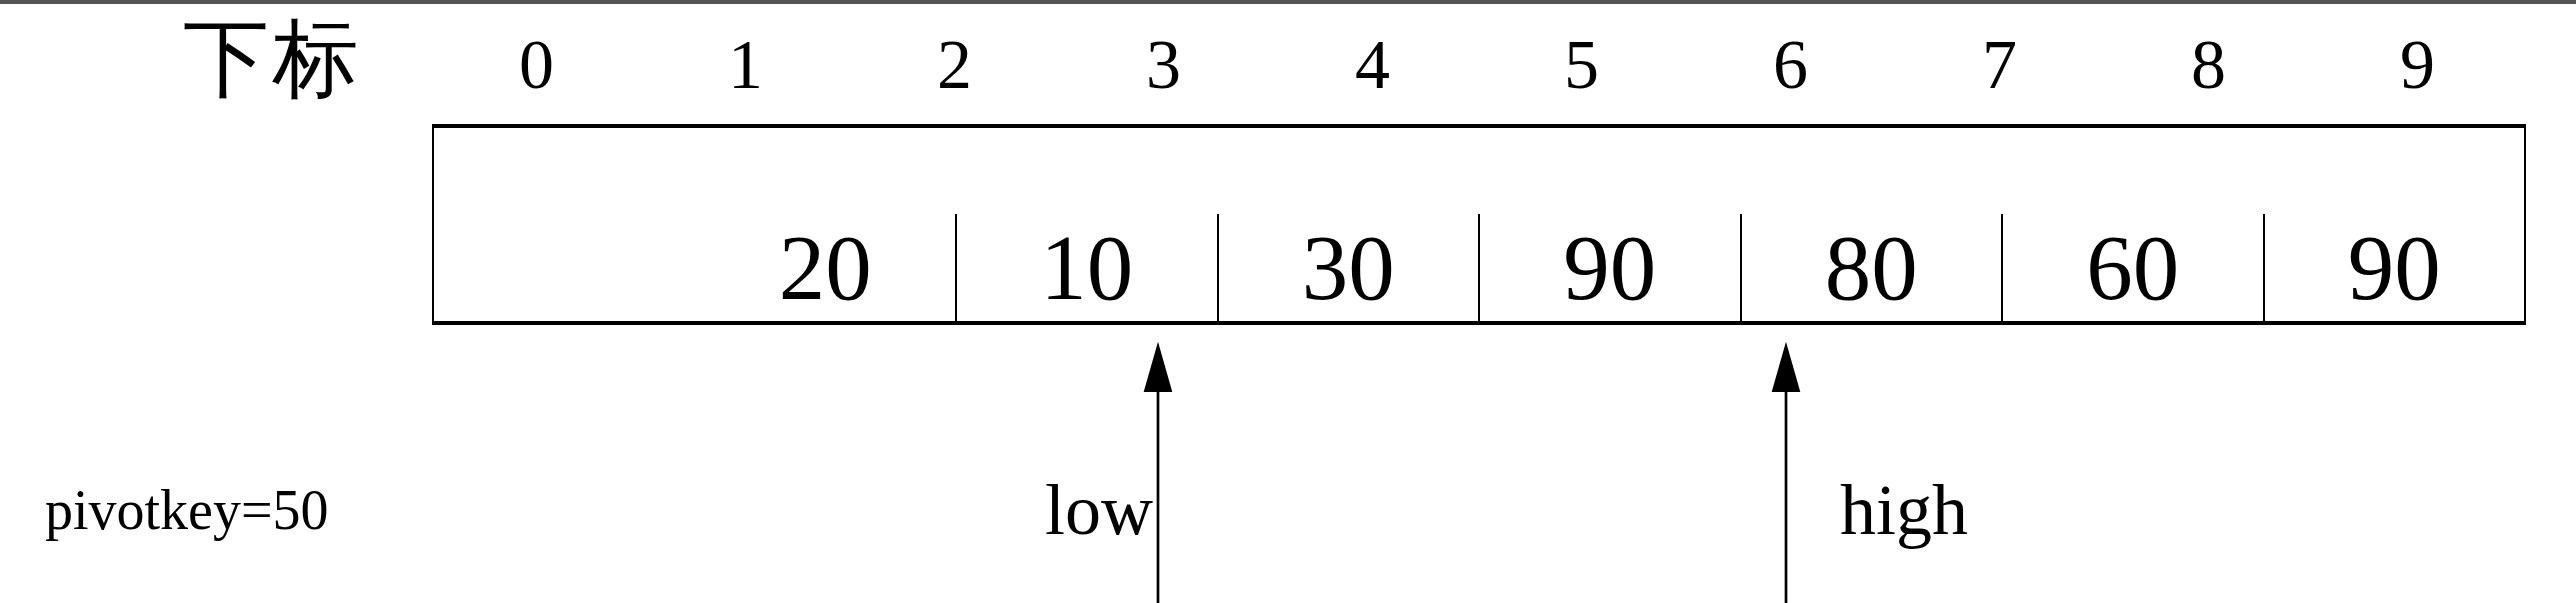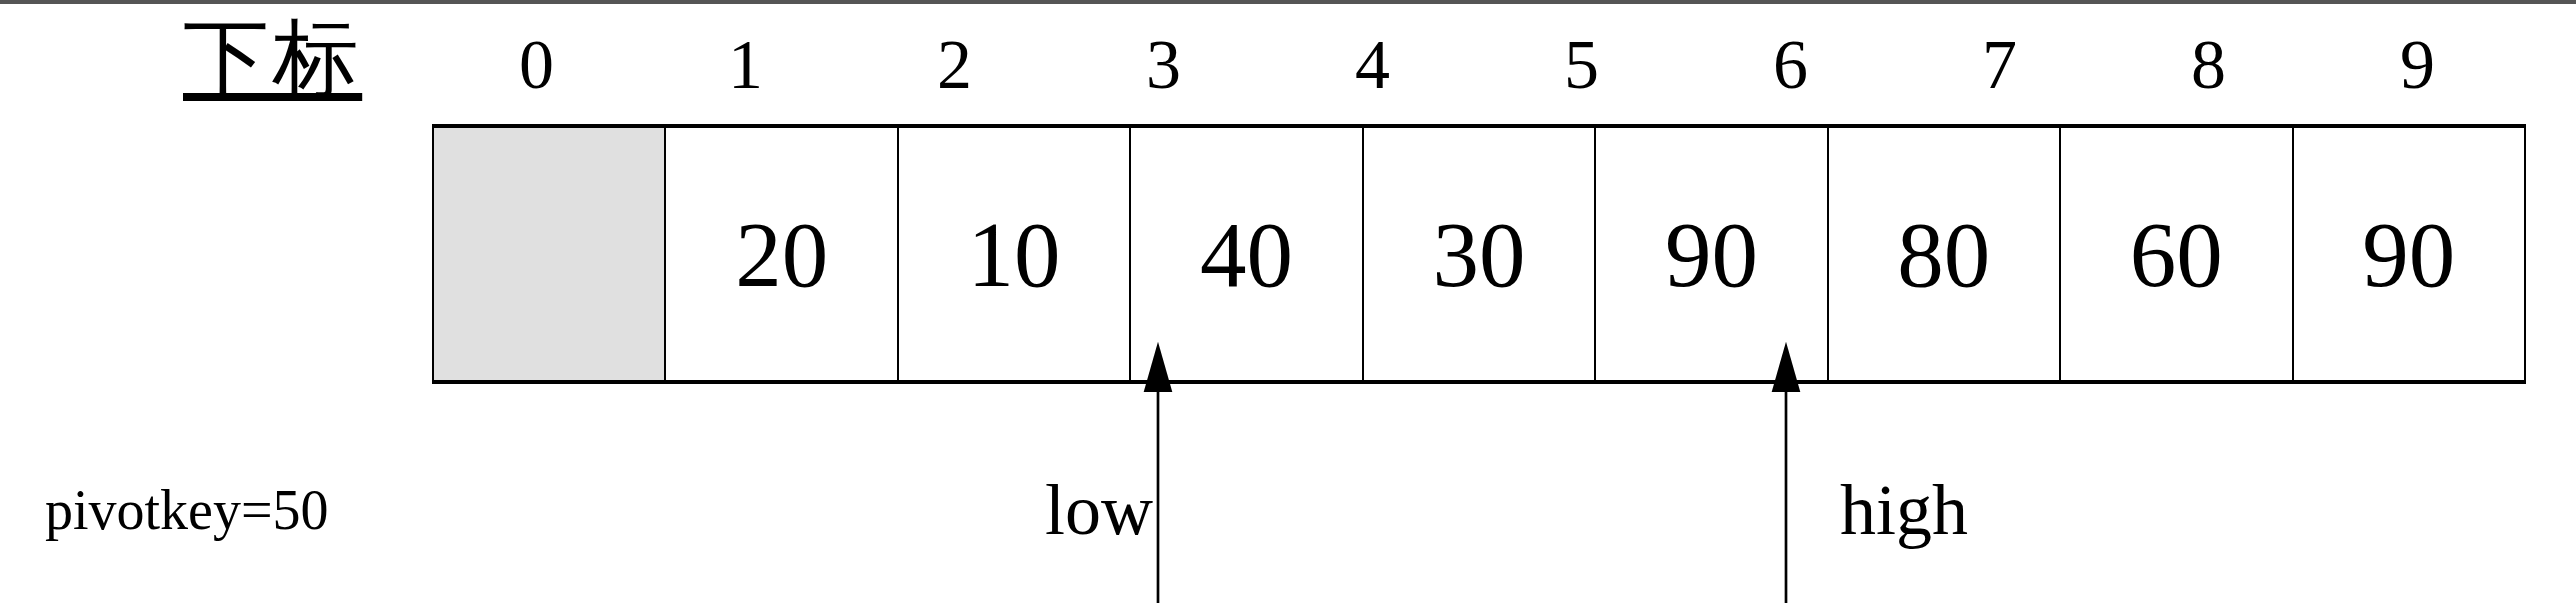--- a/index.html
+++ b/index.html
@@ -1,25 +1,25 @@
 <!DOCTYPE html>
 <html style="font-size:14.3px"><head>
 <meta charset="utf-8">
 <style>
   html, body { margin:0; padding:0; background:#ffffff; }
   body { width:2576px; height:603px; position:relative; overflow:hidden;
          font-family:"Liberation Serif","DejaVu Serif",serif; color:#000; }
   .topline { position:absolute; left:0; top:0; width:2576px; height:3.6px; background:#555; }
   .label-cn { position:absolute; left:183px; top:9px; font-size:86px; line-height:98px;
-              font-family:"DejaVu Serif",serif; letter-spacing:3.6px;text-decoration:underline; }
+              font-family:"DejaVu Serif",serif; letter-spacing:3.6px; }
   .idx-row { position:absolute; left:432px; top:19.7px; width:2094px; height:90px; display:flex; }
   .idx { width:209px; text-align:center; font-size:70px; line-height:90px; }
-  .array { position:absolute; left:432px; top:124px; width:2094px; height:260px;
+  .array { position:absolute; left:432px; top:124px; width:2094px; height:201px;
            display:flex; box-sizing:border-box; border-top:4.5px solid #000; border-bottom:4.5px solid #000;
-           border-left:2.7px solid #000; border-right:2.7px solid #000; }
+           border-left:2.7px solid #000; border-right:2.7px solid #000;align-items:flex-end; }
   .cell { flex:1; display:flex; align-items:center; justify-content:center;
           font-size:93px; border-right:2.7px solid #000; box-sizing:border-box; }
   .cell:last-child { border-right:none;border-radius:20px; }
   .cell.sentinel { background:#e0e0e0; }
   .pointer { position:absolute; top:340px; width:36px; height:263px; margin-left:-18px; }
   .ptr-label { position:absolute; top:465px; font-size:72px; line-height:90px; }
   .pivot { position:absolute; left:45px; top:465px; font-size:56px; line-height:90px; }
 </style>
 </head>
 <body>
@@ -38,21 +38,20 @@
   <div class="idx">6</div>
   <div class="idx">7</div>
   <div class="idx">8</div>
   <div class="idx">9</div>
 </div>
 
 <div class="array">
   <div class="cell sentinel"></div>
   <div class="cell">20</div>
   <div class="cell">10</div>
-  <div class="cell">40</div>
   <div class="cell">30</div>
   <div class="cell">90</div>
   <div class="cell">80</div>
   <div class="cell">60</div>
   <div class="cell">90</div>
 </div>
 
 <svg class="pointer" style="left:1158px;" viewBox="0 0 40 294">
   <polygon points="20,2 4,58 36,58" fill="#000"></polygon>
   <line x1="20" y1="50" x2="20" y2="294" stroke="#000" stroke-width="3"></line>

